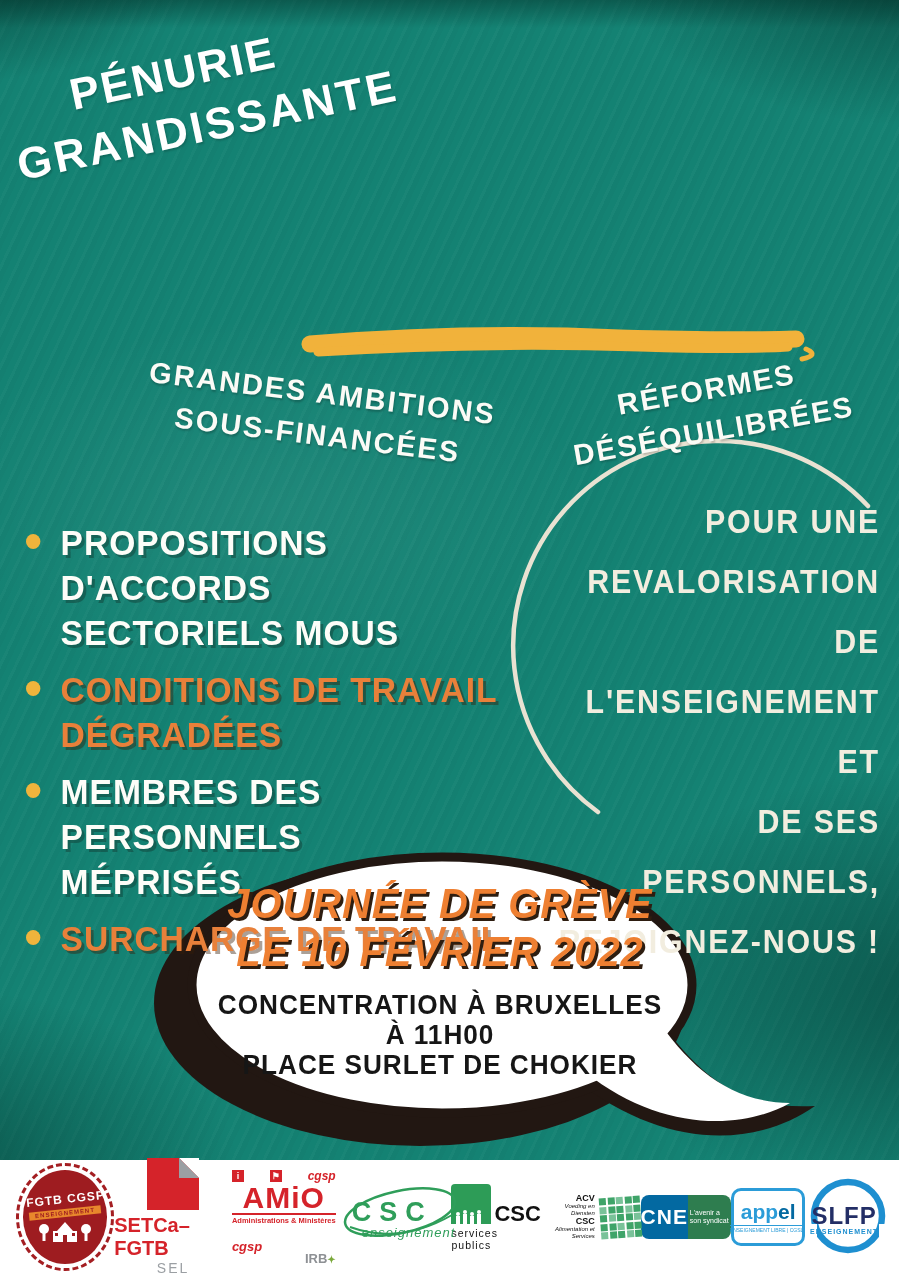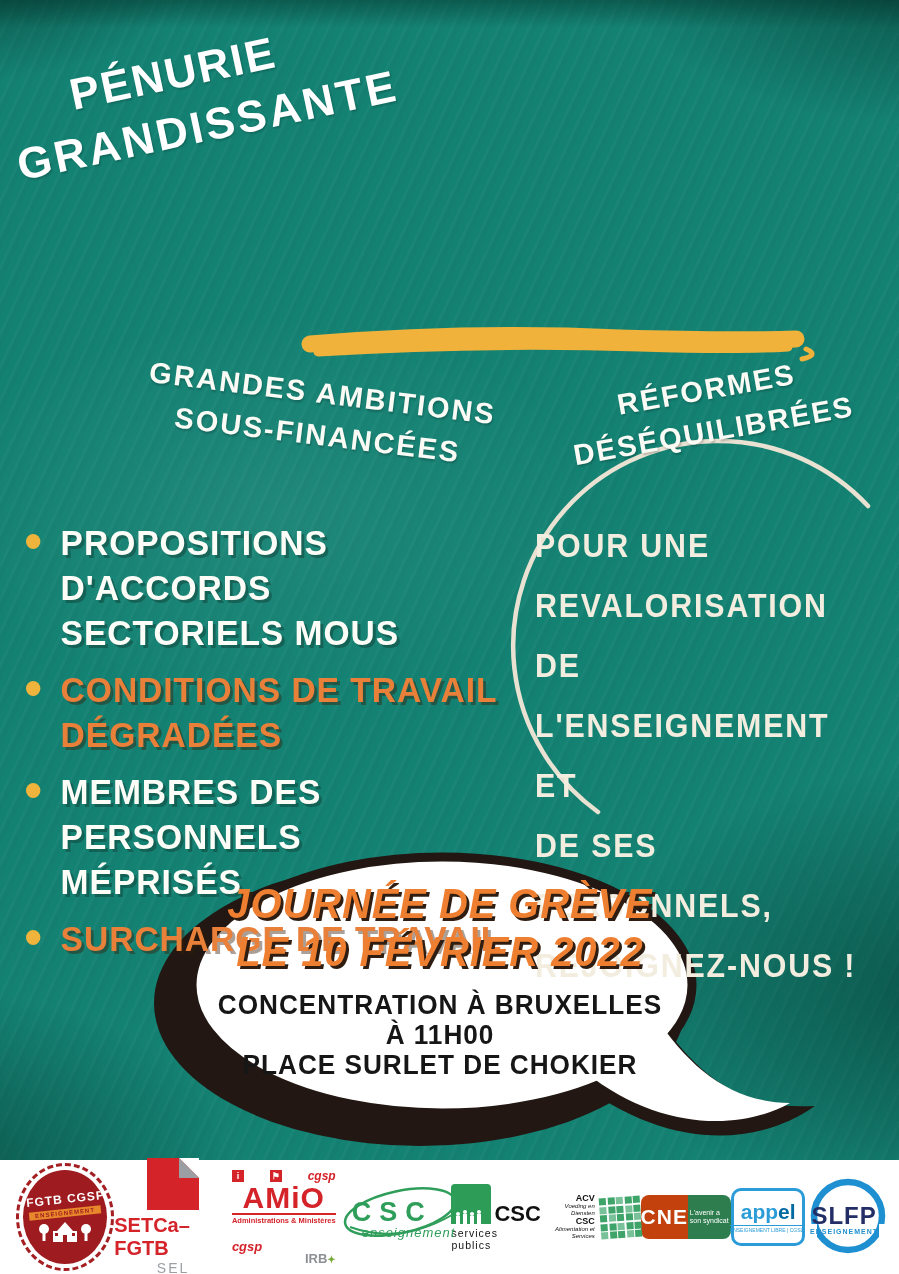--- a/index.html
+++ b/index.html
@@ -33,21 +33,21 @@
   #note-left{left:140px;top:372px;width:360px;transform:rotate(7deg);}
   #note-right{left:560px;top:368px;width:300px;transform:rotate(-10deg);}
   
   #grievances{left:26px;top:520px;width:520px;}
   .g-item{position:relative;padding-left:36px;margin-bottom:12px;
           font-weight:bold;font-size:35px;line-height:45px;letter-spacing:1px;transform:scaleX(.96);transform-origin:left;}
   .g-item .dot{position:absolute;left:0;top:14px;width:15px;height:15px;border-radius:50%;background:#f0b43c;}
   .g-white{color:#fdfdf8;text-shadow:3px 3px 0 rgba(15,45,38,.38);}
   .g-orange{color:#e8803a;text-shadow:3px 3px 0 rgba(55,28,8,.42);}
   
-  #right-block{left:505px;top:516px;width:375px;color:#f2eddf;font-weight:bold;}
+  #right-block{left:505px;top:492px;width:375px;text-align:right;color:#f2eddf;font-weight:bold;}
   #right-block span{display:block;font-size:33px;line-height:60px;letter-spacing:2px;transform:scaleX(.92);transform-origin:right;}
   
   #bubble-text{left:180px;top:880px;width:520px;text-align:center;}
   .bub-title{display:block;color:#ee7f31;font-weight:bold;font-style:italic;font-size:42px;line-height:48px;
              letter-spacing:1px;text-shadow:3px 3px 0 #2e1d10;transform:scaleX(.95);}
   .bub-detail{display:block;color:#161616;font-weight:bold;font-size:27px;line-height:30px;letter-spacing:1px;transform:scaleX(.97);}
   .bub-detail.first{margin-top:14px;}
   
   #footer{left:0;top:1160px;width:899px;height:114px;background:#fff;display:flex;align-items:center;
           justify-content:space-between;padding:0 16px;box-sizing:border-box;}
@@ -89,21 +89,21 @@
   
   #logo-acv{flex-direction:row;gap:5px;align-items:center;}
   #logo-acv .txt{text-align:right;line-height:8px;}
   #logo-acv .b{color:#111;font-weight:bold;font-size:9px;line-height:9px;}
   #logo-acv .i{color:#111;font-style:italic;font-size:6px;line-height:7px;}
   #logo-acv .grid{display:grid;grid-template-columns:repeat(5,7px);grid-auto-rows:7px;gap:1.5px;transform:rotate(-4deg);}
   #logo-acv .grid i{background:#3fa469;display:block;}
   #logo-acv .grid i:nth-child(3n){background:#79c299;}
   
   #logo-cne{flex-direction:row;width:100px;height:44px;border-radius:8px;overflow:hidden;}
-  #logo-cne .left{background:#c2410c;color:#fff;font-weight:bold;font-size:21px;letter-spacing:1px;
+  #logo-cne .left{background:#0369a1;color:#fff;font-weight:bold;font-size:21px;letter-spacing:1px;
                   display:flex;align-items:center;justify-content:center;width:52%;height:100%;}
   #logo-cne .right{background:#2e7d4f;color:#fff;font-size:7px;line-height:8px;display:flex;align-items:center;
                    justify-content:center;width:48%;height:100%;text-align:left;padding:0 2px;box-sizing:border-box;}
   
   #logo-appel{width:68px;height:52px;border:3px solid #2b9cd8;border-radius:10px;background:#fff;justify-content:center;}
   #logo-appel .t1{font-weight:bold;font-size:21px;line-height:22px;}
   #logo-appel .blue{color:#2b9cd8;}
   #logo-appel .orange{color:#0369a1;}
   #logo-appel .t2{color:#2b9cd8;font-size:5px;border-top:1px solid #2b9cd8;margin-top:2px;padding-top:1px;white-space:nowrap;}
   

